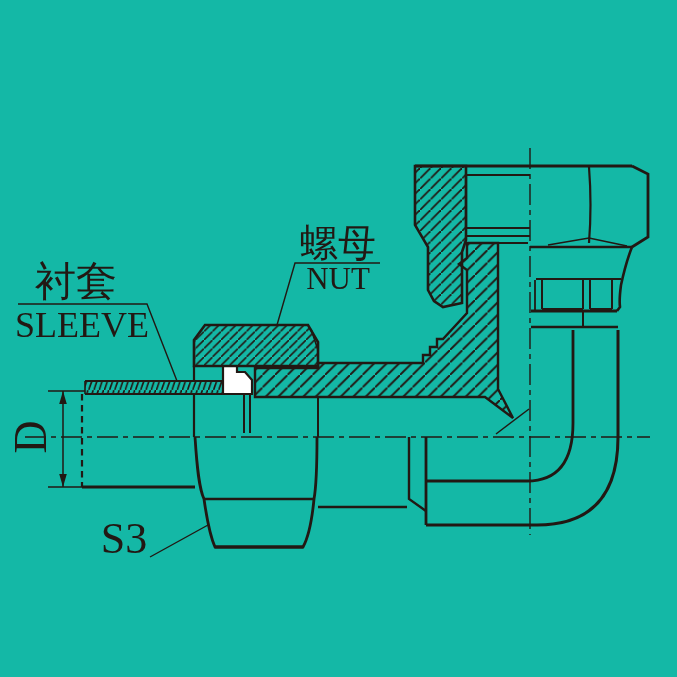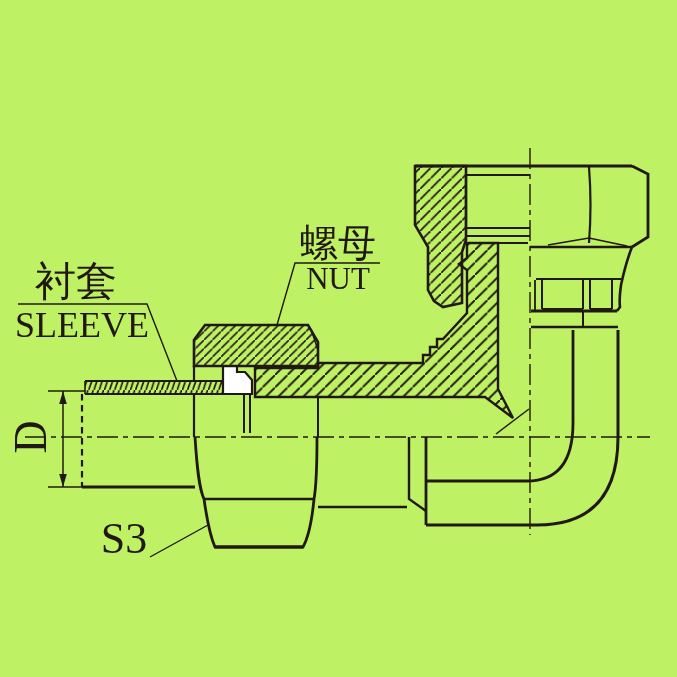--- a/index.html
+++ b/index.html
@@ -1,16 +1,16 @@
 <!DOCTYPE html>
 <html><head>
 <meta charset="utf-8">
 <style>
   html,body{margin:0;padding:0;background:#ffffff;}
-  .page{width:677px;height:677px;position:relative;background:#bef264;overflow:hidden;text-align:right;}
+  .page{width:677px;height:677px;position:relative;background:#14b8a6;overflow:hidden;text-align:right;}
   svg{position:absolute;left:0;top:0;}
   text{font-family:"Liberation Serif","DejaVu Serif",serif;fill:#221813;}
 </style>
 </head>
 <body>
 
 <div class="page">
 <svg width="677" height="677" viewBox="0 0 677 677">
   <defs>
     <pattern id="hatchFine" width="8.5" height="8.5" patternUnits="userSpaceOnUse">

